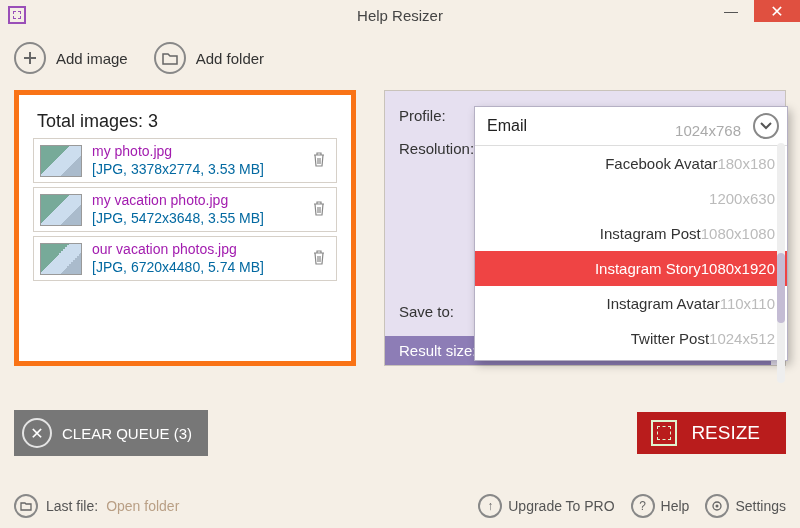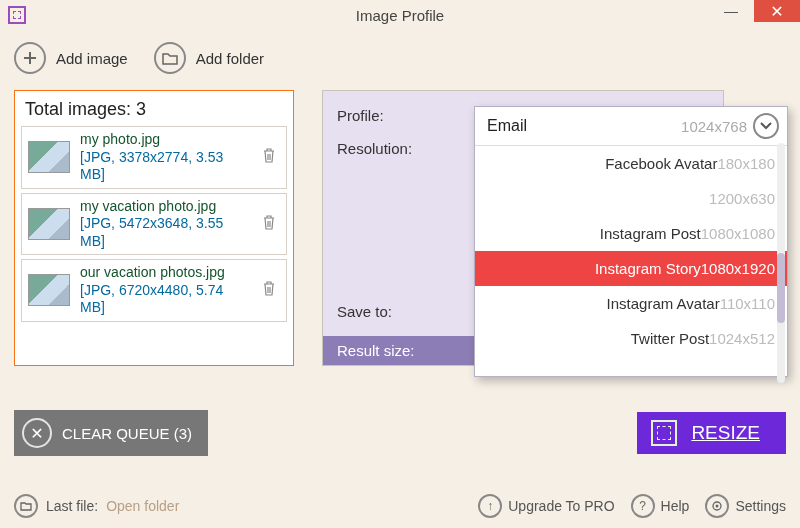--- a/index.html
+++ b/index.html
@@ -39,33 +39,33 @@
   .toolbar { display:flex; align-items:center; gap:26px; padding:12px 14px 16px; }
   .toolbtn { display:flex; align-items:center; gap:10px; font-size:15px; color:#333; cursor:pointer; }
   .circle-icon {
     width:32px; height:32px; border:2px solid #888; border-radius:50%;
     display:flex; align-items:center; justify-content:center; color:#666;
   }
 
   
   .mainrow { display:flex; gap:28px; padding:0 14px; }
   .leftpanel {
-    width: 280px;
-    background:#fff; border:1px solid #f97316;
-    padding:6px;
+    width: 342px;
+    background:#fff; border:5px solid #f97316;
+    padding:14px;
   }
   .totalhdr { font-size:18px; color:#222; padding:2px 4px 6px; }
   .filerow {
     border:1px solid #d6d0c8; margin-bottom:4px;
     display:flex; align-items:center; gap:10px; padding:4px 6px;
     position:relative;
   }
   .thumb { width:42px; height:32px; background:linear-gradient(135deg,#7a9 0 40%,#cde 40% 70%,#abc 70% 100%); border:1px solid #999; }
   .filetxt { flex:1; font-size:14px; line-height:1.25; }
-  .filename { color:#14532d; }
+  .filename { color:#a21caf; }
   .filemeta { color:#0369a1; }
   .trash { color:#777; font-size:16px; cursor:pointer; padding:0 4px; }
 
   .rightpanel {
     width: 402px;
     background:#e6e0f0; border:1px solid #c9c3ba;
     position:relative;
     padding:8px 0 0 14px;
   }
   .row-label { font-size:15px; color:#333; padding:8px 0; }
@@ -75,21 +75,21 @@
     padding:6px 10px; margin-top:8px; width:100%; margin-left:-14px; padding-left:14px;
   }
 
   
   .dropdown {
     position:absolute; left:474px; top:106px;
     width:314px;
     background:#fff; border:1px solid #b5b0c4;
     box-shadow:3px 4px 9px rgba(0,0,0,0.25);
     z-index:20;
-    padding-bottom:20px;
+    padding-bottom:4px;
   }
   .dd-header {
     display:flex; align-items:center; justify-content:space-between;
     padding:6px 8px 6px 12px; border-bottom:1px solid #ddd;
   }
   .dd-header .sel { font-size:16px; color:#222; }
   .dd-header .dim { font-size:15px; color:#aaa; margin-right:6px;}
   .dd-chev {
     width:26px; height:26px; border:2px solid #888; border-radius:50%;
     display:flex; align-items:center; justify-content:center; color:#555;
@@ -118,22 +118,22 @@
   }
   .clearbtn {
     background:#777; color:#fff; display:flex; align-items:center; gap:10px;
     padding:8px 16px 8px 8px; font-size:15px; cursor:pointer;
   }
   .clearbtn .circ {
     width:30px; height:30px; border:2px solid #e4e4e4; border-radius:50%;
     display:flex; align-items:center; justify-content:center; font-size:16px;
   }
   .resizebtn {
-    background:#6d28d9; color:#fff; display:flex; align-items:center; gap:14px;
-    padding:8px 26px 8px 14px; font-size:19px; cursor:pointer;text-decoration:underline;
+    background:#b91c1c; color:#fff; display:flex; align-items:center; gap:14px;
+    padding:8px 26px 8px 14px; font-size:19px; cursor:pointer;
   }
   .resizebtn .ic {
     width:26px; height:26px; border:2px solid #dff3cf; position:relative;
   }
   .resizebtn .ic::after { content:""; position:absolute; inset:4px; border:1px dashed #dff3cf; }
 
   
   .footer {
     position:absolute; left:14px; right:14px; bottom:10px;
     display:flex; align-items:center; justify-content:space-between;
@@ -146,21 +146,21 @@
     width:24px; height:24px; border:2px solid #888; border-radius:50%;
     display:flex; align-items:center; justify-content:center; font-size:12px; color:#666;
   }
   .openfolder { color:#b99f85; }
 </style>
 </head>
 <body>
 
 <div class="titlebar">
   <div class="app-icon"></div>
-  <div class="title">Image Profile</div>
+  <div class="title">Help Resizer</div>
   <div class="winbtns">
     <div class="winbtn min">—</div>
     <div class="winbtn close">✕</div>
   </div>
 </div>
 
 <div class="toolbar">
   <div class="toolbtn">
     <span class="circle-icon">
       <svg width="16" height="16" viewBox="0 0 16 16">
@@ -222,21 +222,21 @@
     <div class="row-label">Profile:</div>
     <div class="row-label">Resolution:</div>
     <div class="row-label saveto-row">Save to:</div>
     <div class="result-row">Result size:</div>
   </div>
 </div>
 
 <div class="dropdown">
   <div class="dd-header">
     <span class="sel">Email</span>
-    <span style="display:flex;align-items:center;">
+    <span style="display:flex;align-items:flex-end;gap:6px">
       <span class="dim">1024x768</span>
       <span class="dd-chev">
         <svg width="12" height="8" viewBox="0 0 12 8">
             <path d="M1 1l5 5 5-5" stroke="#555" stroke-width="2" fill="none"></path>
           </svg>
       </span>
     </span>
   </div>
   <div class="dd-list" id="dd-list">
       <div class="dd-item">

